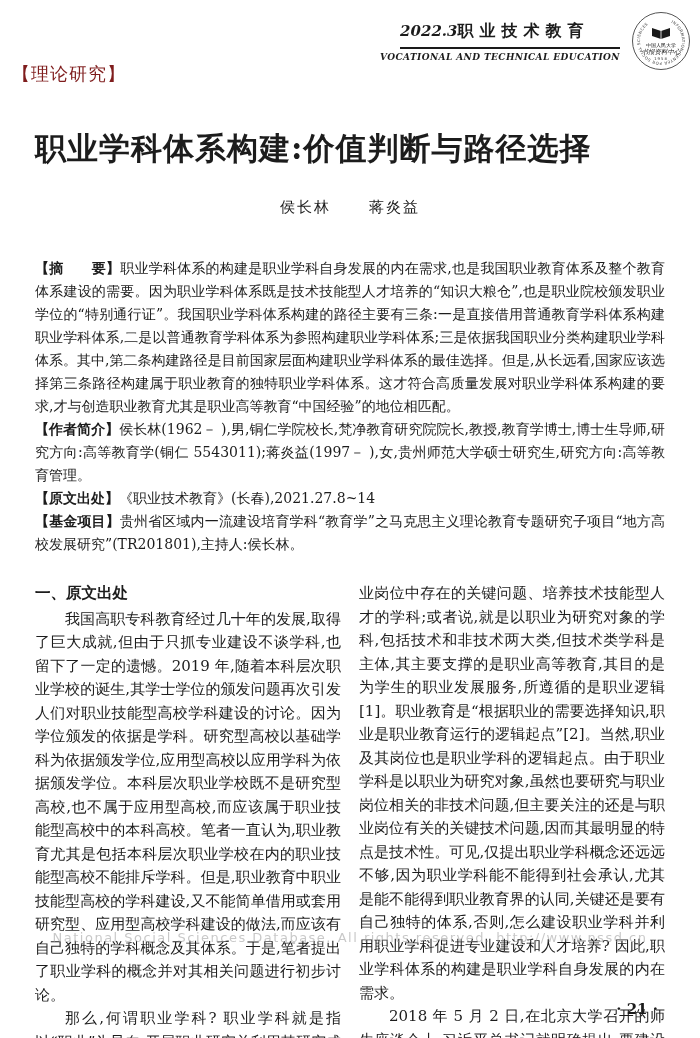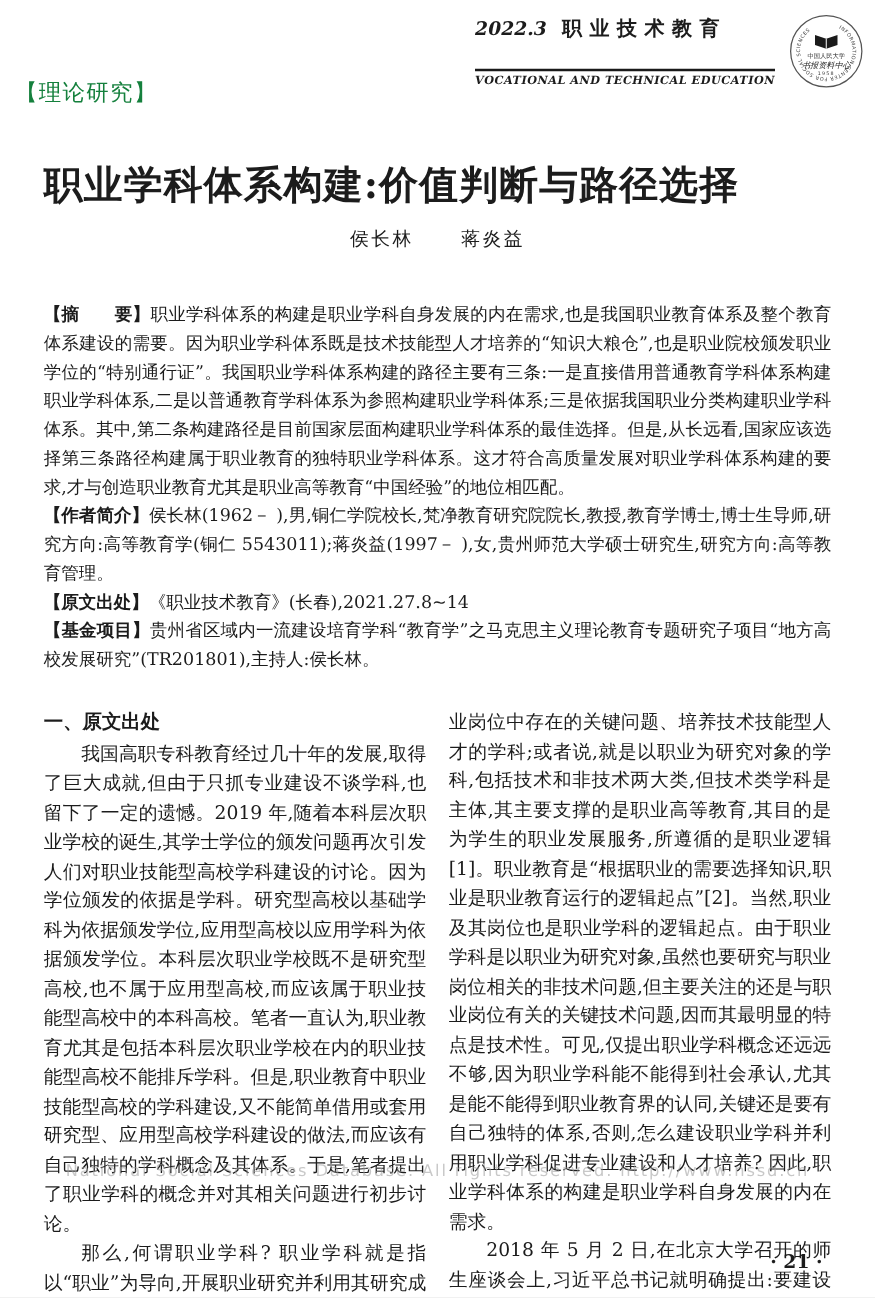--- a/index.html
+++ b/index.html
@@ -5,42 +5,42 @@
   html,body{margin:0;padding:0;background:#e8e8e8;}
   .page{
     position:relative;width:700px;height:1038px;margin:0 auto;
     background:#ffffff;color:#1c1c1c;overflow:hidden;
     font-family:"DejaVu Serif", serif;
   }
   
   .header{position:absolute;top:10px;right:8px;display:flex;align-items:center;}
   .header-text{margin-right:10px;}
   .header-row1{
-    display:flex;align-items:baseline;gap:12px;
-    border-bottom:2.5px solid #1a1a1a;padding-bottom:21px;
+    display:flex;align-items:baseline;gap:0;
+    border-bottom:2.5px solid #1a1a1a;padding-bottom:5px;margin-left:20px;
   }
   .issue{font-style:italic;font-weight:bold;font-size:15px;font-family:"DejaVu Serif",serif;}
   .jname{font-weight:bold;font-size:16px;letter-spacing:6px;font-family:"DejaVu Sans",sans-serif;}
   .header-row2{
     font-style:italic;font-weight:bold;font-size:9px;letter-spacing:0.4px;
     margin-top:3px;font-family:"DejaVu Serif",serif;white-space:nowrap;
   }
   .seal{flex:0 0 auto;}
   
   .badge{
-    position:absolute;top:62px;left:12px;font-size:18px;color:#15803d;
+    position:absolute;top:62px;left:12px;font-size:18px;color:#7f1d1d;
     font-family:"DejaVu Sans",sans-serif;letter-spacing:1px;
   }
   
   .content{padding:128px 35px 0 35px;}
   .title{
     text-align:left;font-size:31px;font-weight:bold;letter-spacing:1px;
     margin:0;line-height:1.3;font-family:"DejaVu Serif",serif;
   }
-  .authors{text-align:center;margin-top:14px;font-size:15px;letter-spacing:2px;}
+  .authors{text-align:center;margin-top:30px;font-size:15px;letter-spacing:2px;}
   .authors .gap{display:inline-block;width:38px;}
   
   .meta{margin-top:40px;font-size:14px;line-height:23px;text-align:justify;}
   .meta p{margin:0;}
   .meta .lbl{font-weight:bold;font-family:"DejaVu Sans",sans-serif;}
   
   .body{display:flex;gap:18px;margin-top:26px;}
   .col{flex:1;font-size:15px;line-height:23.5px;text-align:justify;}
   .col h3{font-size:15.5px;font-weight:bold;margin:0 0 2px 0;font-family:"DejaVu Sans",sans-serif;}
   .col p{margin:0;}

